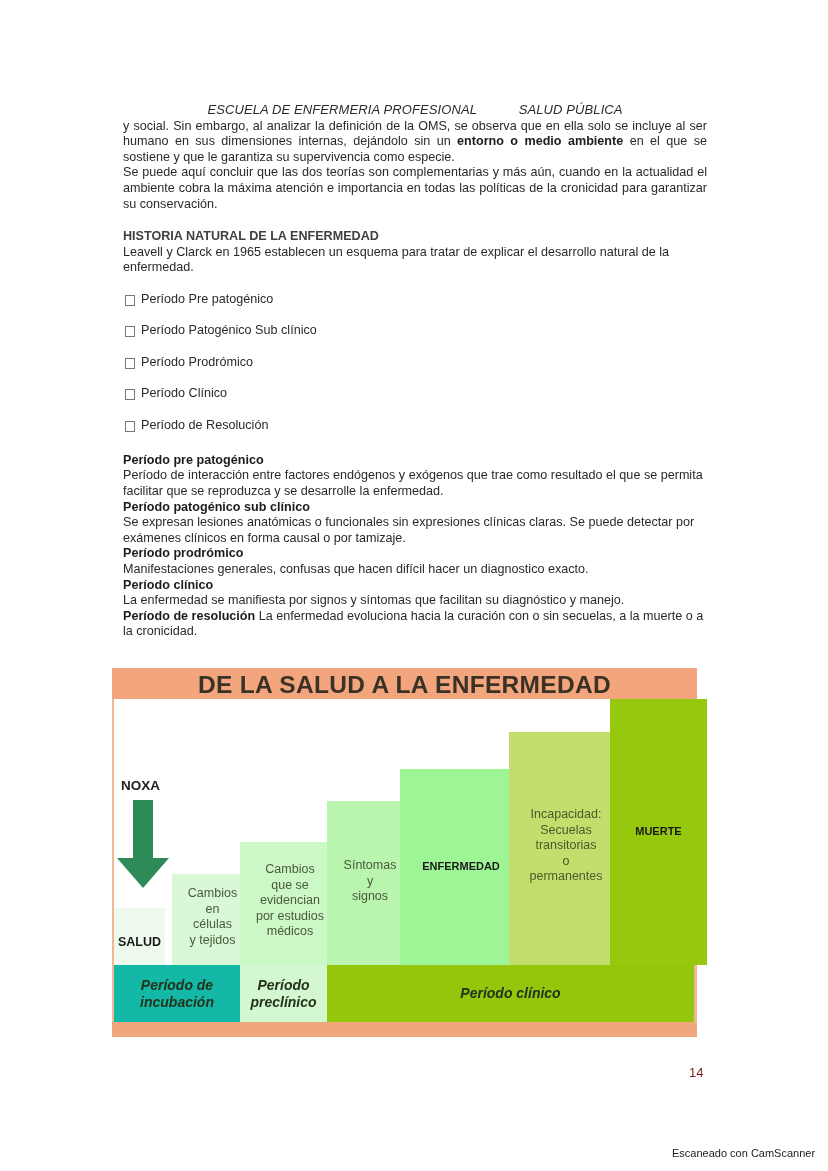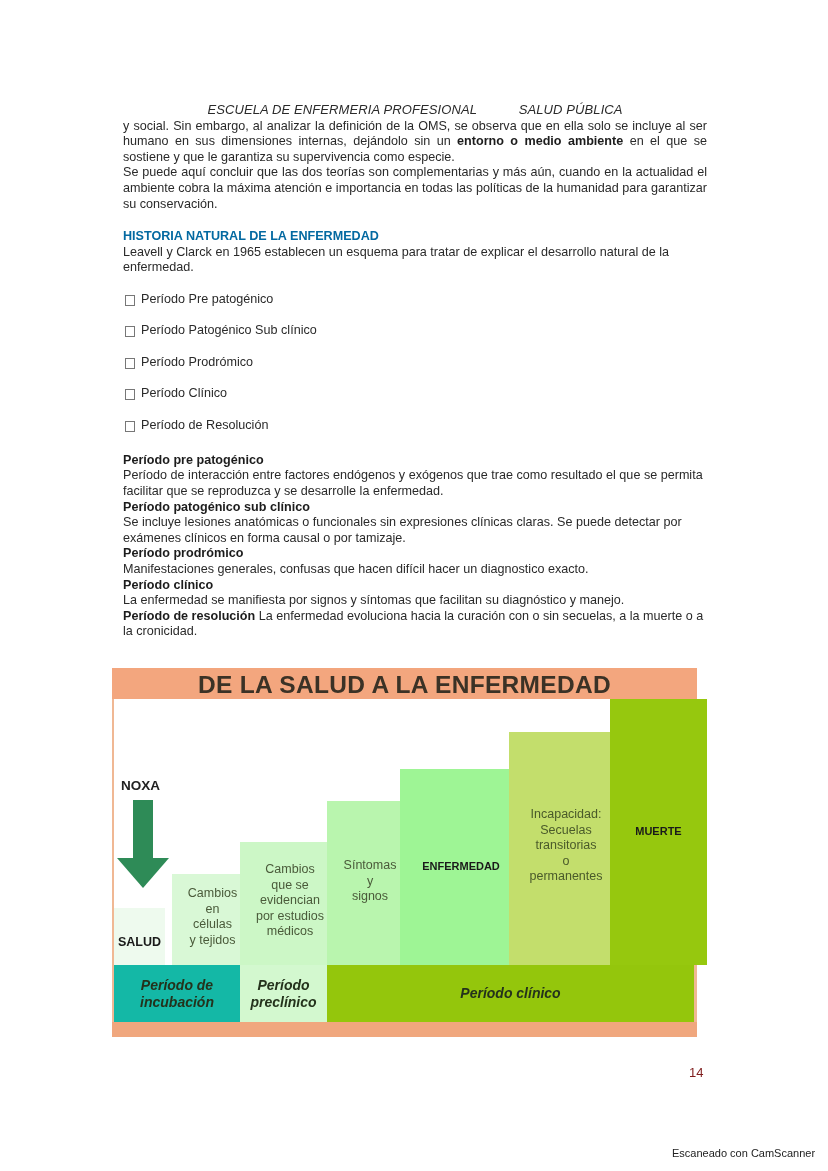--- a/index.html
+++ b/index.html
@@ -7,21 +7,21 @@
     width: 828px; height: 1171px; background: #ffffff; position: relative; overflow: hidden;
     font-family: "Liberation Sans", sans-serif; color: #2a2a2a;
   }
   .page { position: absolute; left: 123px; top: 102px; width: 584px; font-size: 12.6px; line-height: 15.6px; }
   .header { text-align: center; font-style: italic; font-size: 13px; margin-bottom: 1px; letter-spacing: 0.1px; }
   .header span { display: inline-block; }
   .header .h2 { margin-left: 38px; }
   p { margin: 0; }
   .just { text-align: justify; }
   b { font-weight: bold; color: #1c1c1c; }
-  .sec-title { font-weight: bold; margin-top: 17px; color: #0369a1; }
+  .sec-title { font-weight: bold; margin-top: 17px; color: #404040; }
   .list { margin-top: 16px; }
   .list-item { height: 31.4px; display: flex; align-items: flex-start; }
   .box { display: inline-block; width: 8px; height: 9px; border: 1px solid #777; margin: 3px 6px 0 2px; }
   .defs { margin-top: 4px; }
   .def-title { font-weight: bold; color: #1c1c1c; }
 
   .diagram { position: absolute; left: 112px; top: 668px; width: 585px; height: 369px; background: #fff; }
   .d-title { position: absolute; left: 0; top: 0; width: 585px; height: 31px; background: #f3a67e;
     text-align: center; font-weight: bold; font-size: 24.5px; line-height: 33px; color: #3b3226; letter-spacing: 0.3px; }
   .d-left-border { position: absolute; left: 0; top: 31px; width: 2px; height: 325px; background: #f0b894; }
@@ -40,21 +40,21 @@
 </head>
 <body>
 
 <div class="page">
   <div class="header">
     <span>ESCUELA DE ENFERMERIA PROFESIONAL</span>
     <span class="h2">SALUD PÚBLICA</span>
   </div>
 
   <p class="just"><span>y social. Sin embargo, al analizar la definición de la OMS, se observa que en ella solo se incluye al ser humano en sus dimensiones internas, dejándolo sin un </span><b>entorno o medio ambiente</b><span> en el que se sostiene y que le garantiza su supervivencia como especie.</span></p>
-  <p class="just">Se puede aquí concluir que las dos teorías son complementarias y más aún, cuando en la actualidad el ambiente cobra la máxima atención e importancia en todas las políticas de la humanidad para garantizar su conservación.</p>
+  <p class="just">Se puede aquí concluir que las dos teorías son complementarias y más aún, cuando en la actualidad el ambiente cobra la máxima atención e importancia en todas las políticas de la cronicidad para garantizar su conservación.</p>
 
   <div class="sec-title">HISTORIA NATURAL DE LA ENFERMEDAD</div>
   <p>Leavell y Clarck en 1965 establecen un esquema para tratar de explicar el desarrollo natural de la enfermedad.</p>
 
   <div class="list">
     <div class="list-item">
         <span class="box"></span>
         <span>Período Pre patogénico</span>
       </div>
     <div class="list-item">
@@ -72,21 +72,21 @@
     <div class="list-item">
         <span class="box"></span>
         <span>Período de Resolución</span>
       </div>
   </div>
 
   <div class="defs">
     <div class="def-title">Período pre patogénico</div>
     <p>Período de interacción entre factores endógenos y exógenos que trae como resultado el que se permita facilitar que se reproduzca y se desarrolle la enfermedad.</p>
     <div class="def-title">Período patogénico sub clínico</div>
-    <p>Se incluye lesiones anatómicas o funcionales sin expresiones clínicas claras. Se puede detectar por exámenes clínicos en forma causal o por tamizaje.</p>
+    <p>Se expresan lesiones anatómicas o funcionales sin expresiones clínicas claras. Se puede detectar por exámenes clínicos en forma causal o por tamizaje.</p>
     <div class="def-title">Período prodrómico</div>
     <p>Manifestaciones generales, confusas que hacen difícil hacer un diagnostico exacto.</p>
     <div class="def-title">Período clínico</div>
     <p>La enfermedad se manifiesta por signos y síntomas que facilitan su diagnóstico y manejo.</p>
     <p><b>Período de resolución</b><span> La enfermedad evoluciona hacia la curación con o sin secuelas, a la muerte o a la cronicidad.</span></p>
   </div>
 </div>
 
 <div class="diagram">
   <div class="d-title">DE LA SALUD A LA ENFERMEDAD</div>

